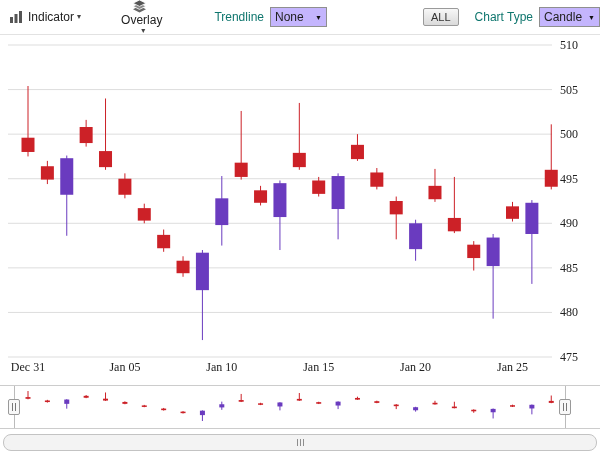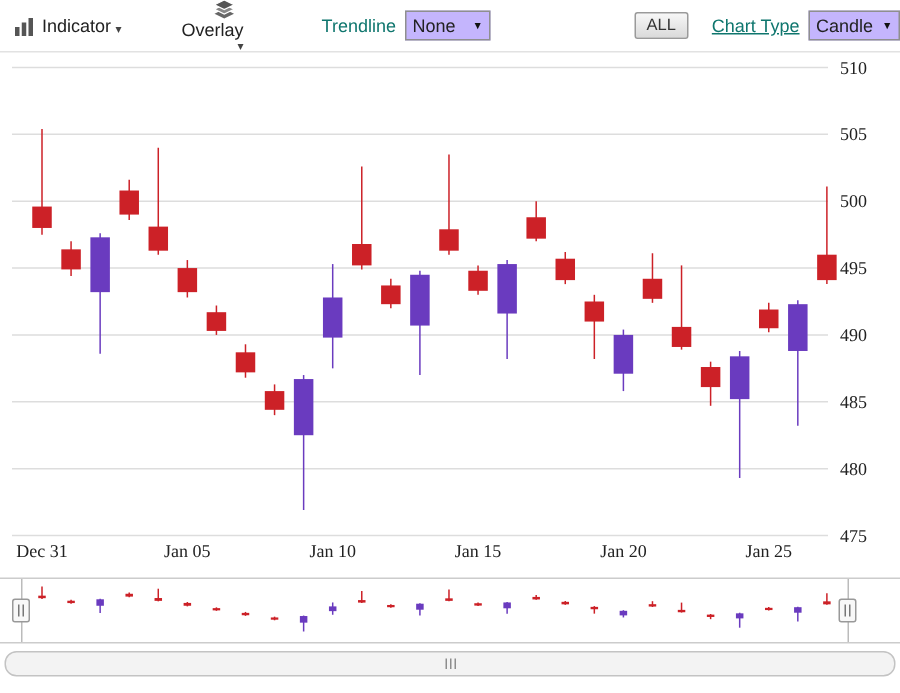--- a/index.html
+++ b/index.html
@@ -8,21 +8,21 @@
     font-family:"Liberation Sans",sans-serif;
   }
   .app{width:600px;height:462px;position:relative;background:#fff;}
 
   
   .toolbar{
     display:flex;align-items:center;height:35px;
     border-bottom:1px solid #e2e2e2;font-size:12px;background:#fff;
     padding-left:9px;box-sizing:border-box;
   }
-  .tool-group{display:flex;align-items:flex-end;cursor:pointer;white-space:nowrap;}
+  .tool-group{display:flex;align-items:center;cursor:pointer;white-space:nowrap;}
   .tool-group .ico{display:flex;align-items:center;margin-right:5px;}
   .caret{font-size:8px;color:#444;margin-left:3px;line-height:1;}
   .tb-label{white-space:nowrap;color:#0f766e;}
   .select{
     display:inline-flex;align-items:center;justify-content:space-between;
     border:1px solid #8f8f8f;height:18px;padding:0 4px;background:#c4b5fd;
     font-size:12px;cursor:pointer;box-sizing:content-box;
   }
   .select .arrow{font-size:7px;margin-left:6px;color:#111;}
   .btn-all{
@@ -88,21 +88,21 @@
     </div>
 
     <span class="tb-label" style="margin-left:52px;">Trendline</span>
     <span class="select" style="margin-left:6px;width:88px;">
       <span>None</span>
       <span class="arrow">▼</span>
     </span>
 
     <button class="btn-all" style="margin-left:96px;">ALL</button>
 
-    <span class="tb-label" style="margin-left:16px;text-decoration:underline;">Chart Type</span>
+    <span class="tb-label" style="margin-left:16px;">Chart Type</span>
     <span class="select" style="margin-left:6px;width:52px;">
       <span>Candle</span>
       <span class="arrow">▼</span>
     </span>
   </div>
 
   <div class="chart-area">
     <svg id="main-chart" width="600" height="346">
         <line x1="8" x2="552" y1="322" y2="322" stroke="#ddd" stroke-width="1"></line>
         <text x="560" y="326" font-size="12">475</text>

